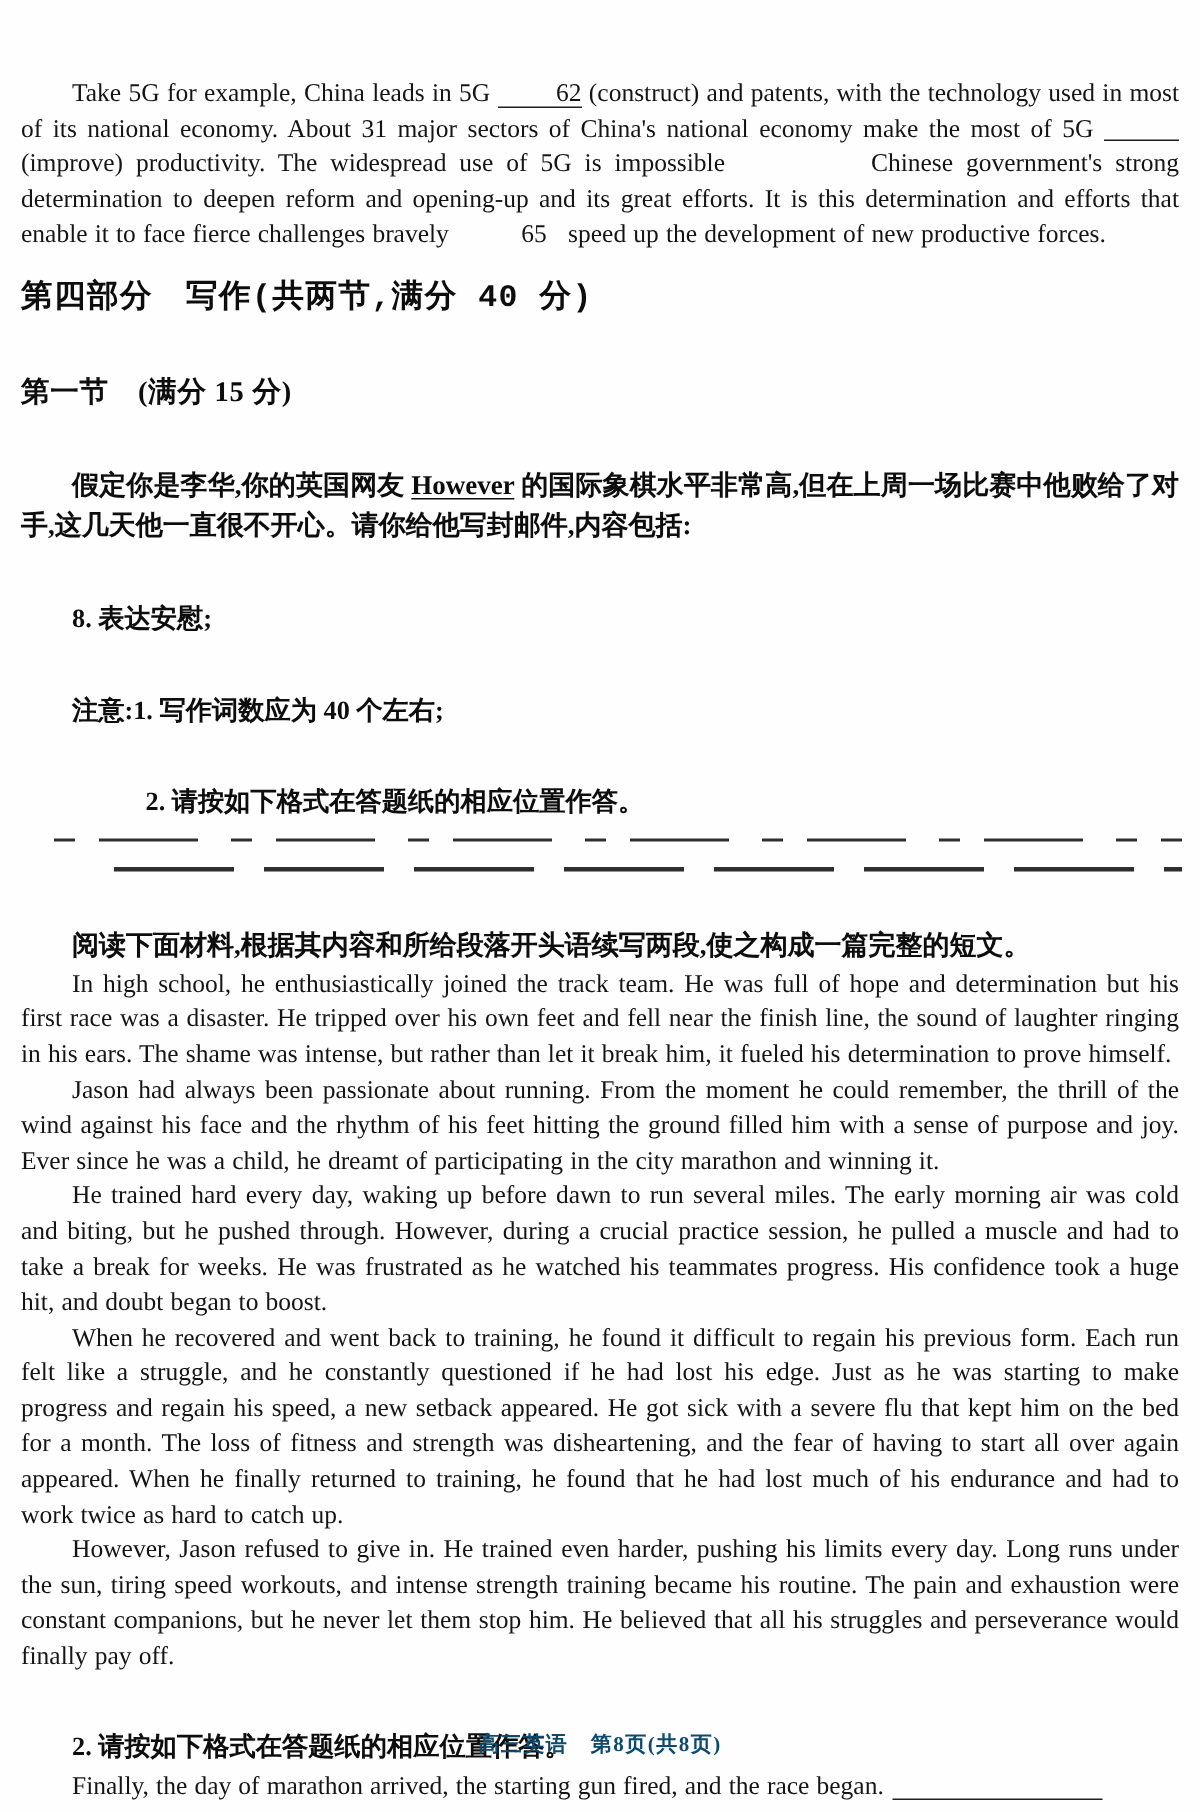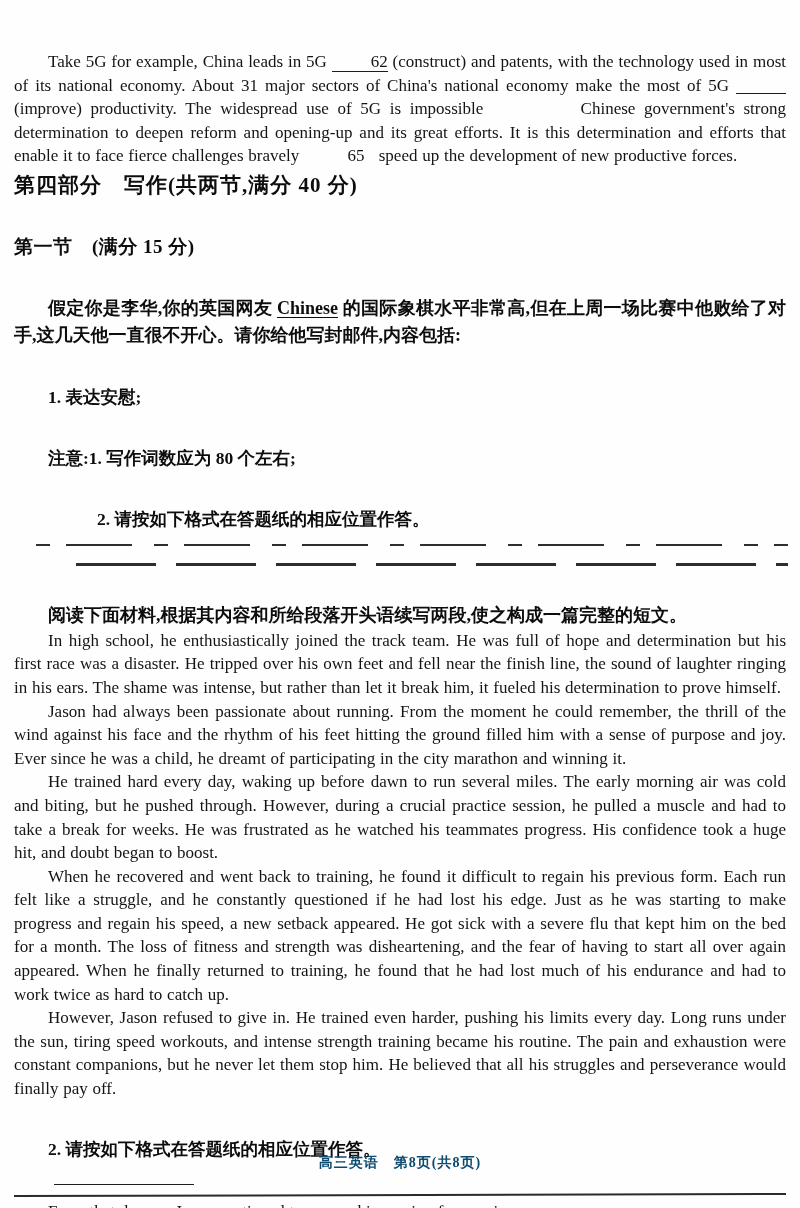--- a/index.html
+++ b/index.html
@@ -33,21 +33,21 @@
   .blank.gap80 { width: 80px; }
   .blank.num65 { width: 70px; line-height: 18px; }
   
   .zh {
     font-family: "Liberation Serif", "DejaVu Serif", serif;
     font-weight: 700;
     color: #0d0d0d;
     text-align: justify;
     margin-top: 36px;
   }
-  .part-title { font-size: 21px; line-height: 26px; margin-top: 4px; letter-spacing: 1px; }
+  .part-title { font-size: 21px; line-height: 26px; margin-top: 19px; letter-spacing: 1px; font-family: Liberation Mono, monospace; }
   .sec-title  { font-size: 19px; line-height: 25px; letter-spacing: 0.5px; }
   .sec-title.s2 { margin-top: 5px; }
   .zh-prompt  { font-size: 18px; line-height: 27px; }
   .zh-line    { font-size: 17.5px; line-height: 25px; }
   .ml-items   { margin-left: 34px; }
   .ml-note2   { margin-left: 83px; }
   .u-name { text-decoration: underline; text-underline-offset: 3px; }
   
   .dash-row { height: 2.4px; }
   .dash-r1 {
@@ -96,42 +96,42 @@
     <span>Chinese government's strong determination to deepen reform and opening-up and its great efforts. It is this determination and efforts that enable it to face fierce challenges bravely</span>
     <span class="blank num65"><span>65</span></span>
     <span>speed up the development of new productive forces.</span>
   </p>
 
   <h2 class="zh part-title">第四部分　写作(共两节,满分 40 分)</h2>
   <h3 class="zh sec-title">第一节　(满分 15 分)</h3>
 
   <p class="zh zh-prompt indent">
     <span>假定你是李华,你的英国网友</span>
-    <span class="u-name">Chinese</span>
+    <span class="u-name">However</span>
     <span>的国际象棋水平非常高,但在上周一场比赛中他败给了对手,这几天他一直很不开心。请你给他写封邮件,内容包括:</span>
   </p>
-  <p class="zh zh-line ml-items">1. 表达安慰;</p>
-  <p class="zh zh-line ml-items">注意:1. 写作词数应为 80 个左右;</p>
+  <p class="zh zh-line ml-items">8. 表达安慰;</p>
+  <p class="zh zh-line ml-items">注意:1. 写作词数应为 40 个左右;</p>
   <p class="zh zh-line ml-note2">2. 请按如下格式在答题纸的相应位置作答。</p>
 
   <div class="dash-row dash-r1"></div>
   <div class="dash-row dash-r2"></div>
 
   <p class="zh zh-prompt indent">阅读下面材料,根据其内容和所给段落开头语续写两段,使之构成一篇完整的短文。</p>
 
   <div class="story">
     <p class="en indent">In high school, he enthusiastically joined the track team.  He was full of hope and determination but his first race was a disaster. He tripped over his own feet and fell near the finish line, the sound of laughter ringing in his ears. The shame was intense, but rather than let it break him, it fueled his determination to prove himself.</p>
     <p class="en indent">Jason had always been passionate about running. From the moment he could remember, the thrill of the wind against his face and the rhythm of his feet hitting the ground filled him with a sense of purpose and joy. Ever since he was a child, he dreamt of participating in the city marathon and winning it.</p>
     <p class="en indent">He trained hard every day, waking up before dawn to run several miles. The early morning air was cold and biting, but he pushed through. However, during a crucial practice session, he pulled a muscle and had to take a break for weeks. He was frustrated as he watched his teammates progress. His confidence took a huge hit, and doubt began to boost.</p>
     <p class="en indent">When he recovered and went back to training, he found it difficult to regain his previous form. Each run felt like a struggle, and he constantly questioned if he had lost his edge. Just as he was starting to make progress and regain his speed, a new setback appeared. He got sick with a severe flu that kept him on the bed for a month. The loss of fitness and strength was disheartening, and the fear of having to start all over again appeared. When he finally returned to training, he found that he had lost much of his endurance and had to work twice as hard to catch up.</p>
     <p class="en indent">However, Jason refused to give in. He trained even harder, pushing his limits every day. Long runs under the sun, tiring speed workouts, and intense strength training became his routine. The pain and exhaustion were constant companions, but he never let them stop him. He believed that all his struggles and perseverance would finally pay off.</p>
   </div>
 
   <p class="zh zh-line ml-items">2. 请按如下格式在答题纸的相应位置作答。</p>
 
-  <p class="en opening"><span class="tail tail-1"></span></p>
+  <p class="en opening"><span>Finally, the day of marathon arrived, the starting gun fired, and the race began.</span><span class="tail tail-1"></span></p>
   <div class="full-rule rule-1"></div>
   <p class="en opening from-p"><span>From that day on, Jason continued to pursue his passion for running.</span><span class="tail tail-2"></span></p>
   <div class="full-rule rule-2"></div>
 
   <div class="footer zh">高三英语　第8页(共8页)</div>
 
 </div>
 
 </body></html>

